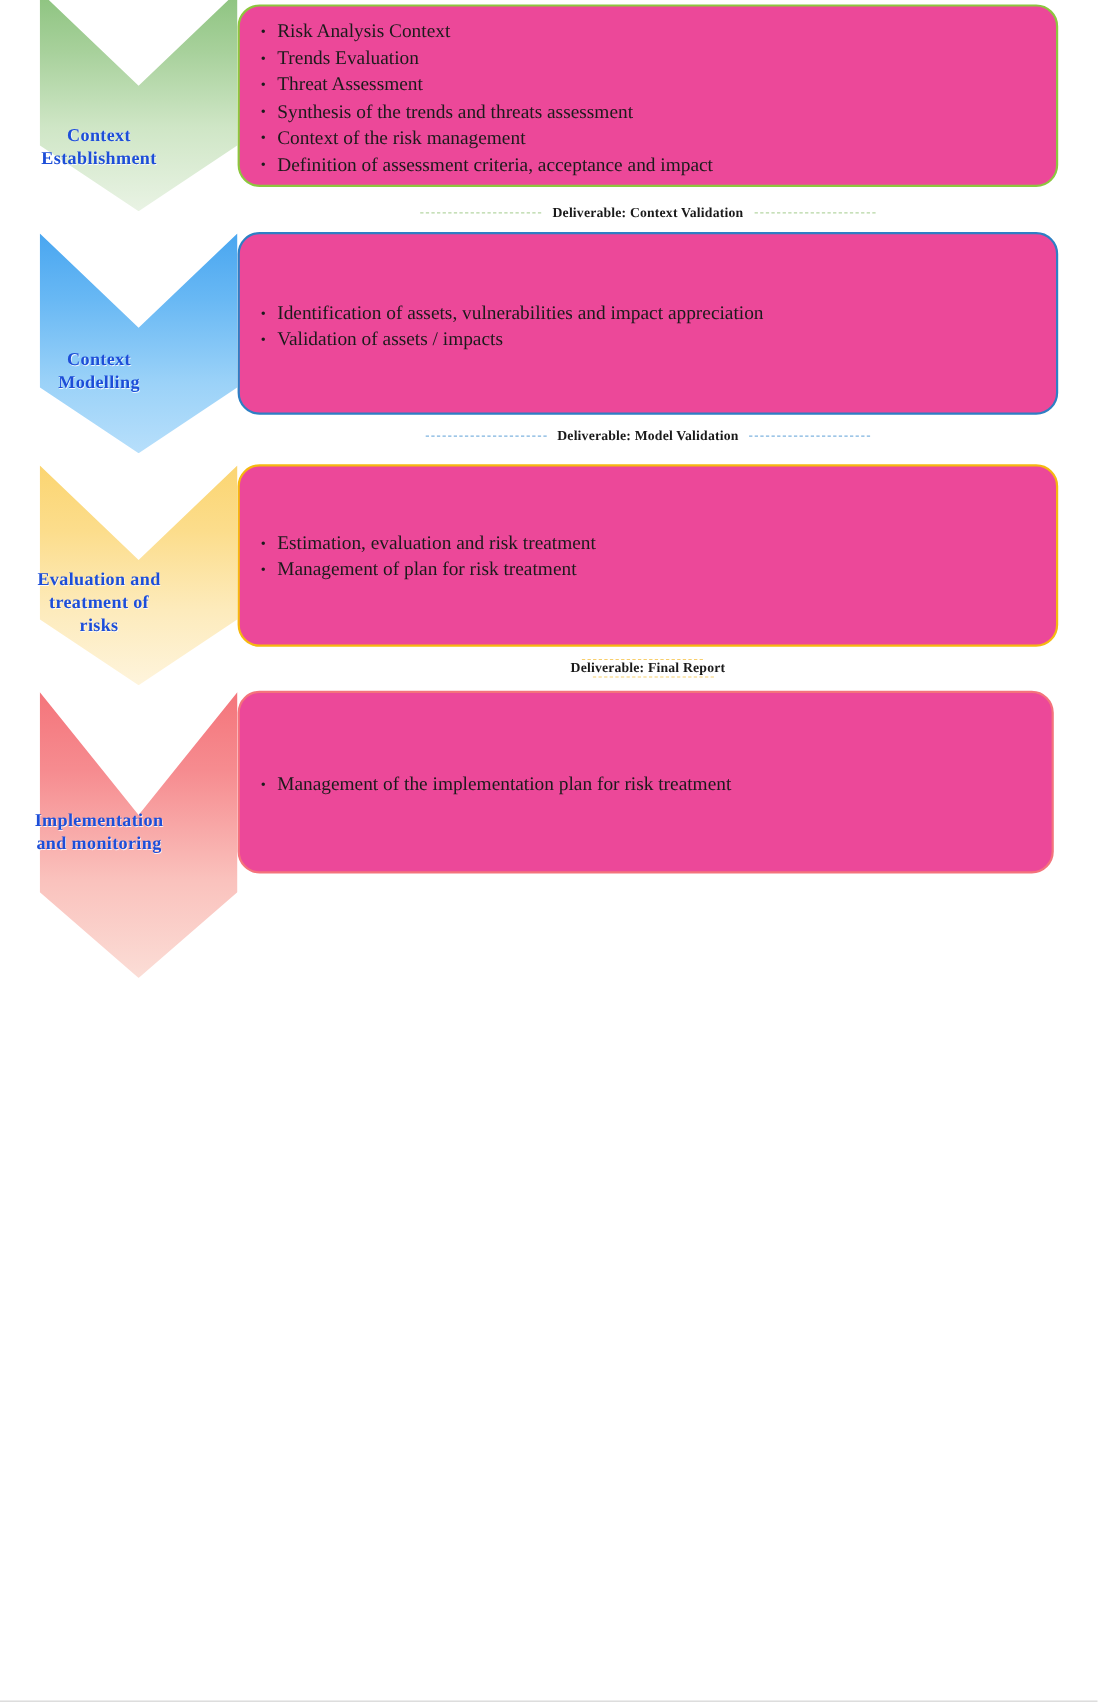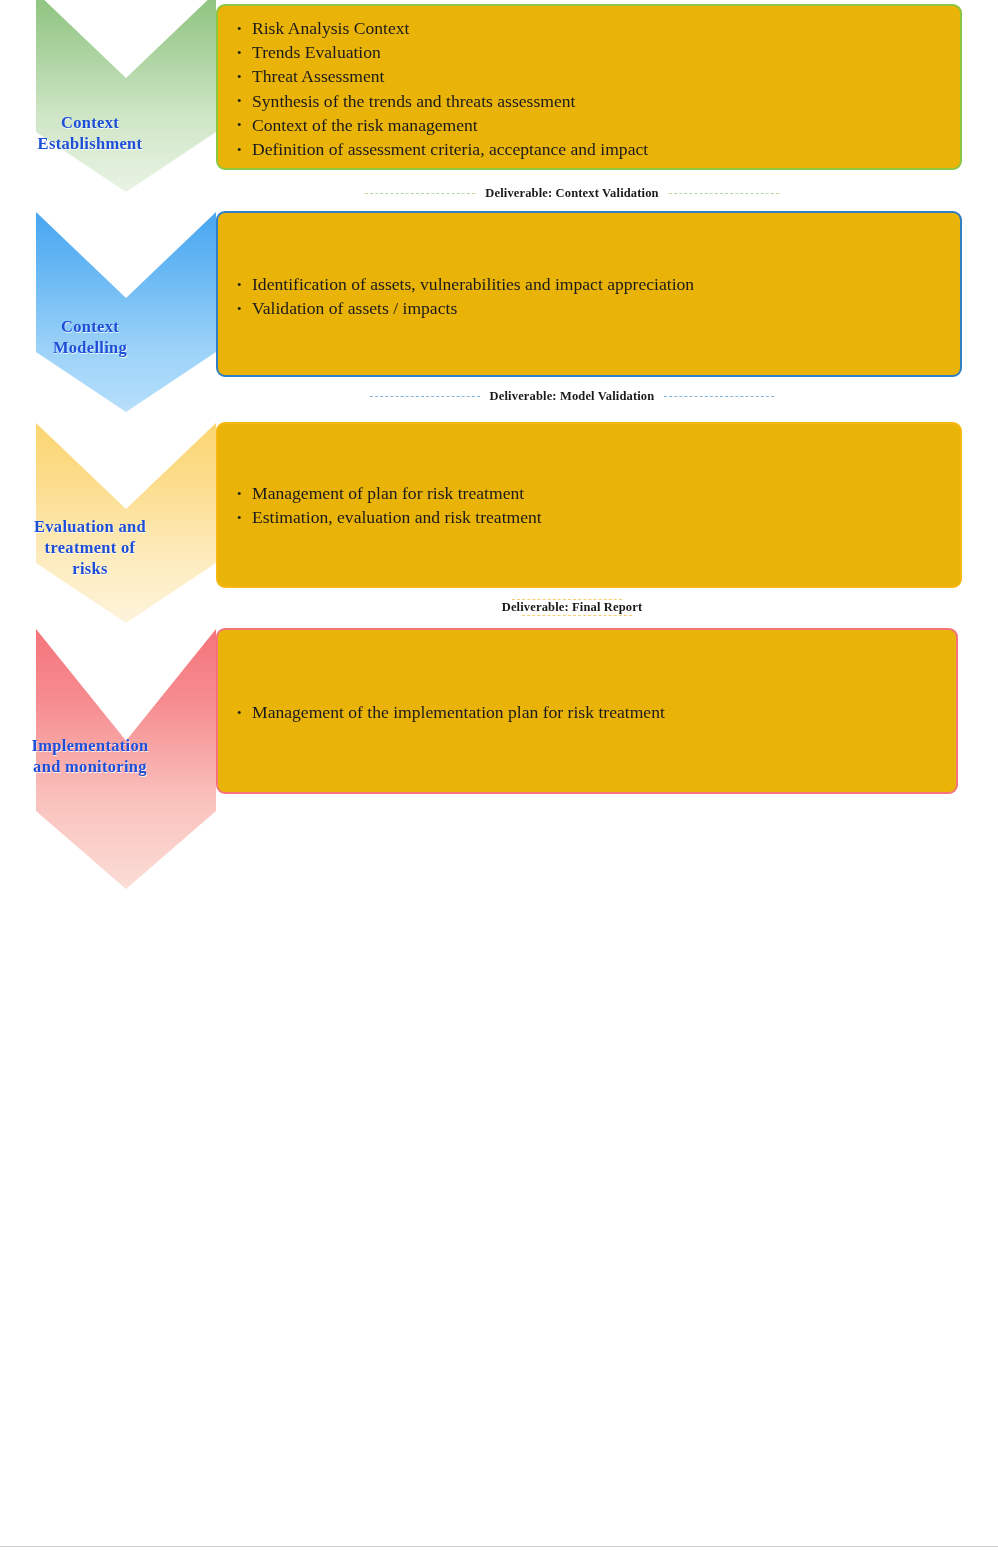--- a/index.html
+++ b/index.html
@@ -48,23 +48,23 @@
     color: #1d4ed8;
     text-shadow: 0.6px 0.6px 0 rgba(255,255,255,0.85);
     pointer-events: none;
   }
 
   
   .panel {
     position: absolute;
     left: 216px;
     box-sizing: border-box;
-    background: #eab308;
+    background: #ec4899;
     border: 2.2px solid #000;
-    border-radius: 9px;
+    border-radius: 20px;
   }
   .panel-list {
     list-style: none;
     margin: 0;
     padding: 0;
   }
   .panel-list li {
     position: relative;
     padding-left: 16px;
     font-family: "Liberation Serif", "DejaVu Serif", serif;
@@ -79,21 +79,21 @@
     left: 1px;
     top: -0.5px;
     font-size: 13px;
     line-height: 25px;
     color: #1b1b1b;
   }
 
   
   .deliverable {
     position: absolute;
-    left: 199px;
+    left: 216px;
     width: 746px;
     height: 22px;
     display: flex;
     align-items: center;
     justify-content: center;
     gap: 0;
   }
   .deliverable .rule {
     flex: 0 0 auto;
     height: 0;
@@ -196,22 +196,22 @@
         <div class="chevron-fill"></div>
       </div>
       <div class="chevron-label" style="top:516px;">
         <div>Evaluation and</div>
         <div>treatment of</div>
         <div>risks</div>
       </div>
 
       <div class="panel yellow" style="top:422px;width:746px;height:166px;">
         <ul class="panel-list" style="padding:57px 14px 0 18px;">
+          <li>Estimation, evaluation and risk treatment</li>
           <li>Management of plan for risk treatment</li>
-          <li>Estimation, evaluation and risk treatment</li>
         </ul>
       </div>
 
       <div class="deliverable yellow" style="top:596px;flex-direction:column;">
         <span class="rule left"></span>
         <span class="dtext">Deliverable: Final Report</span>
         <span class="rule right"></span>
       </div>
     </div>
 

